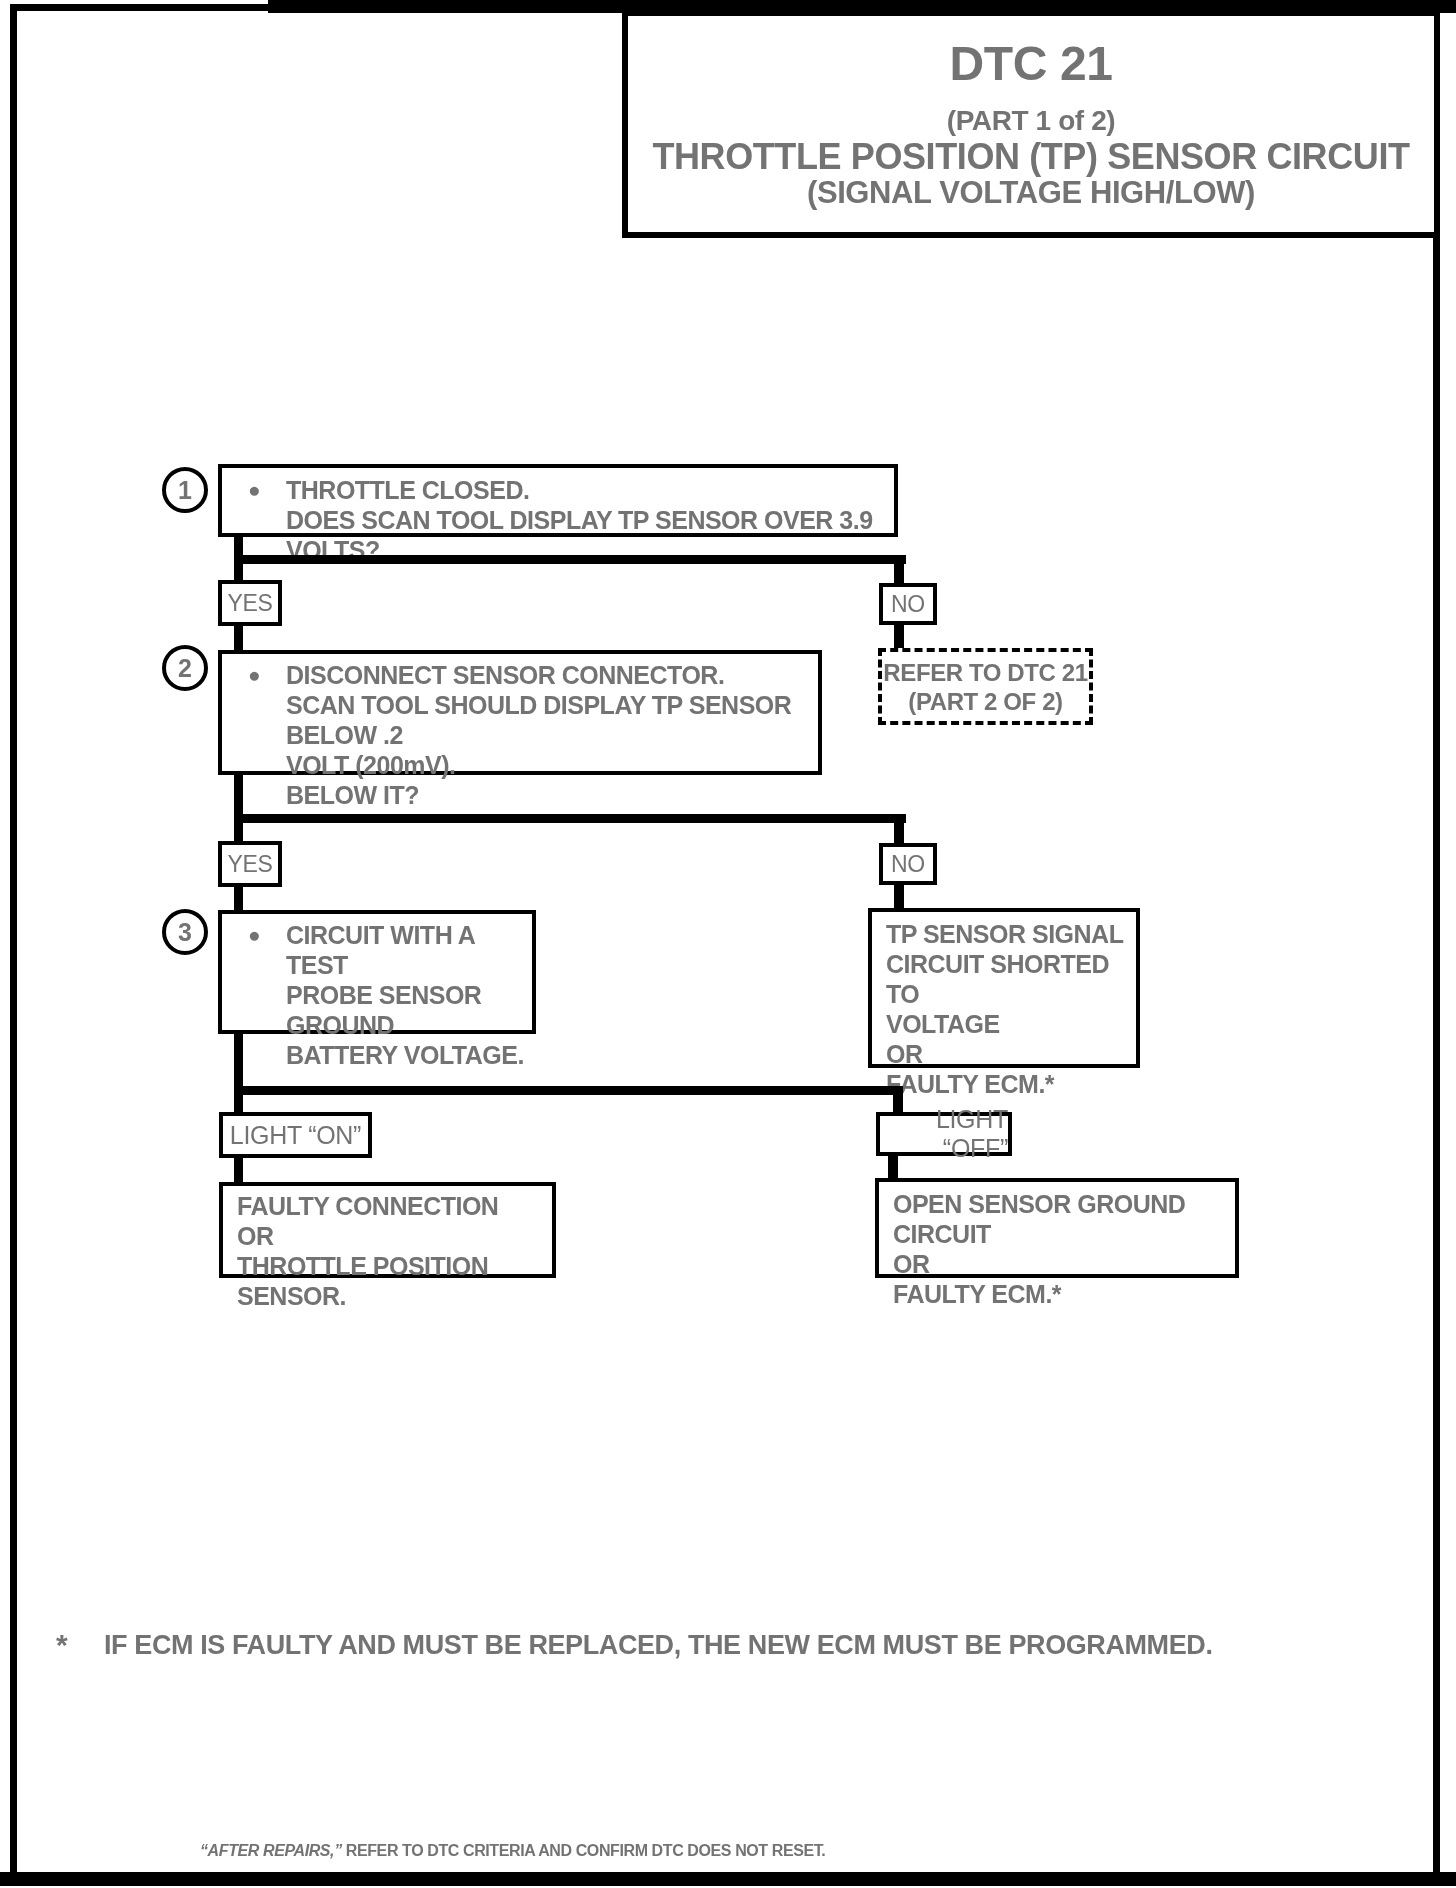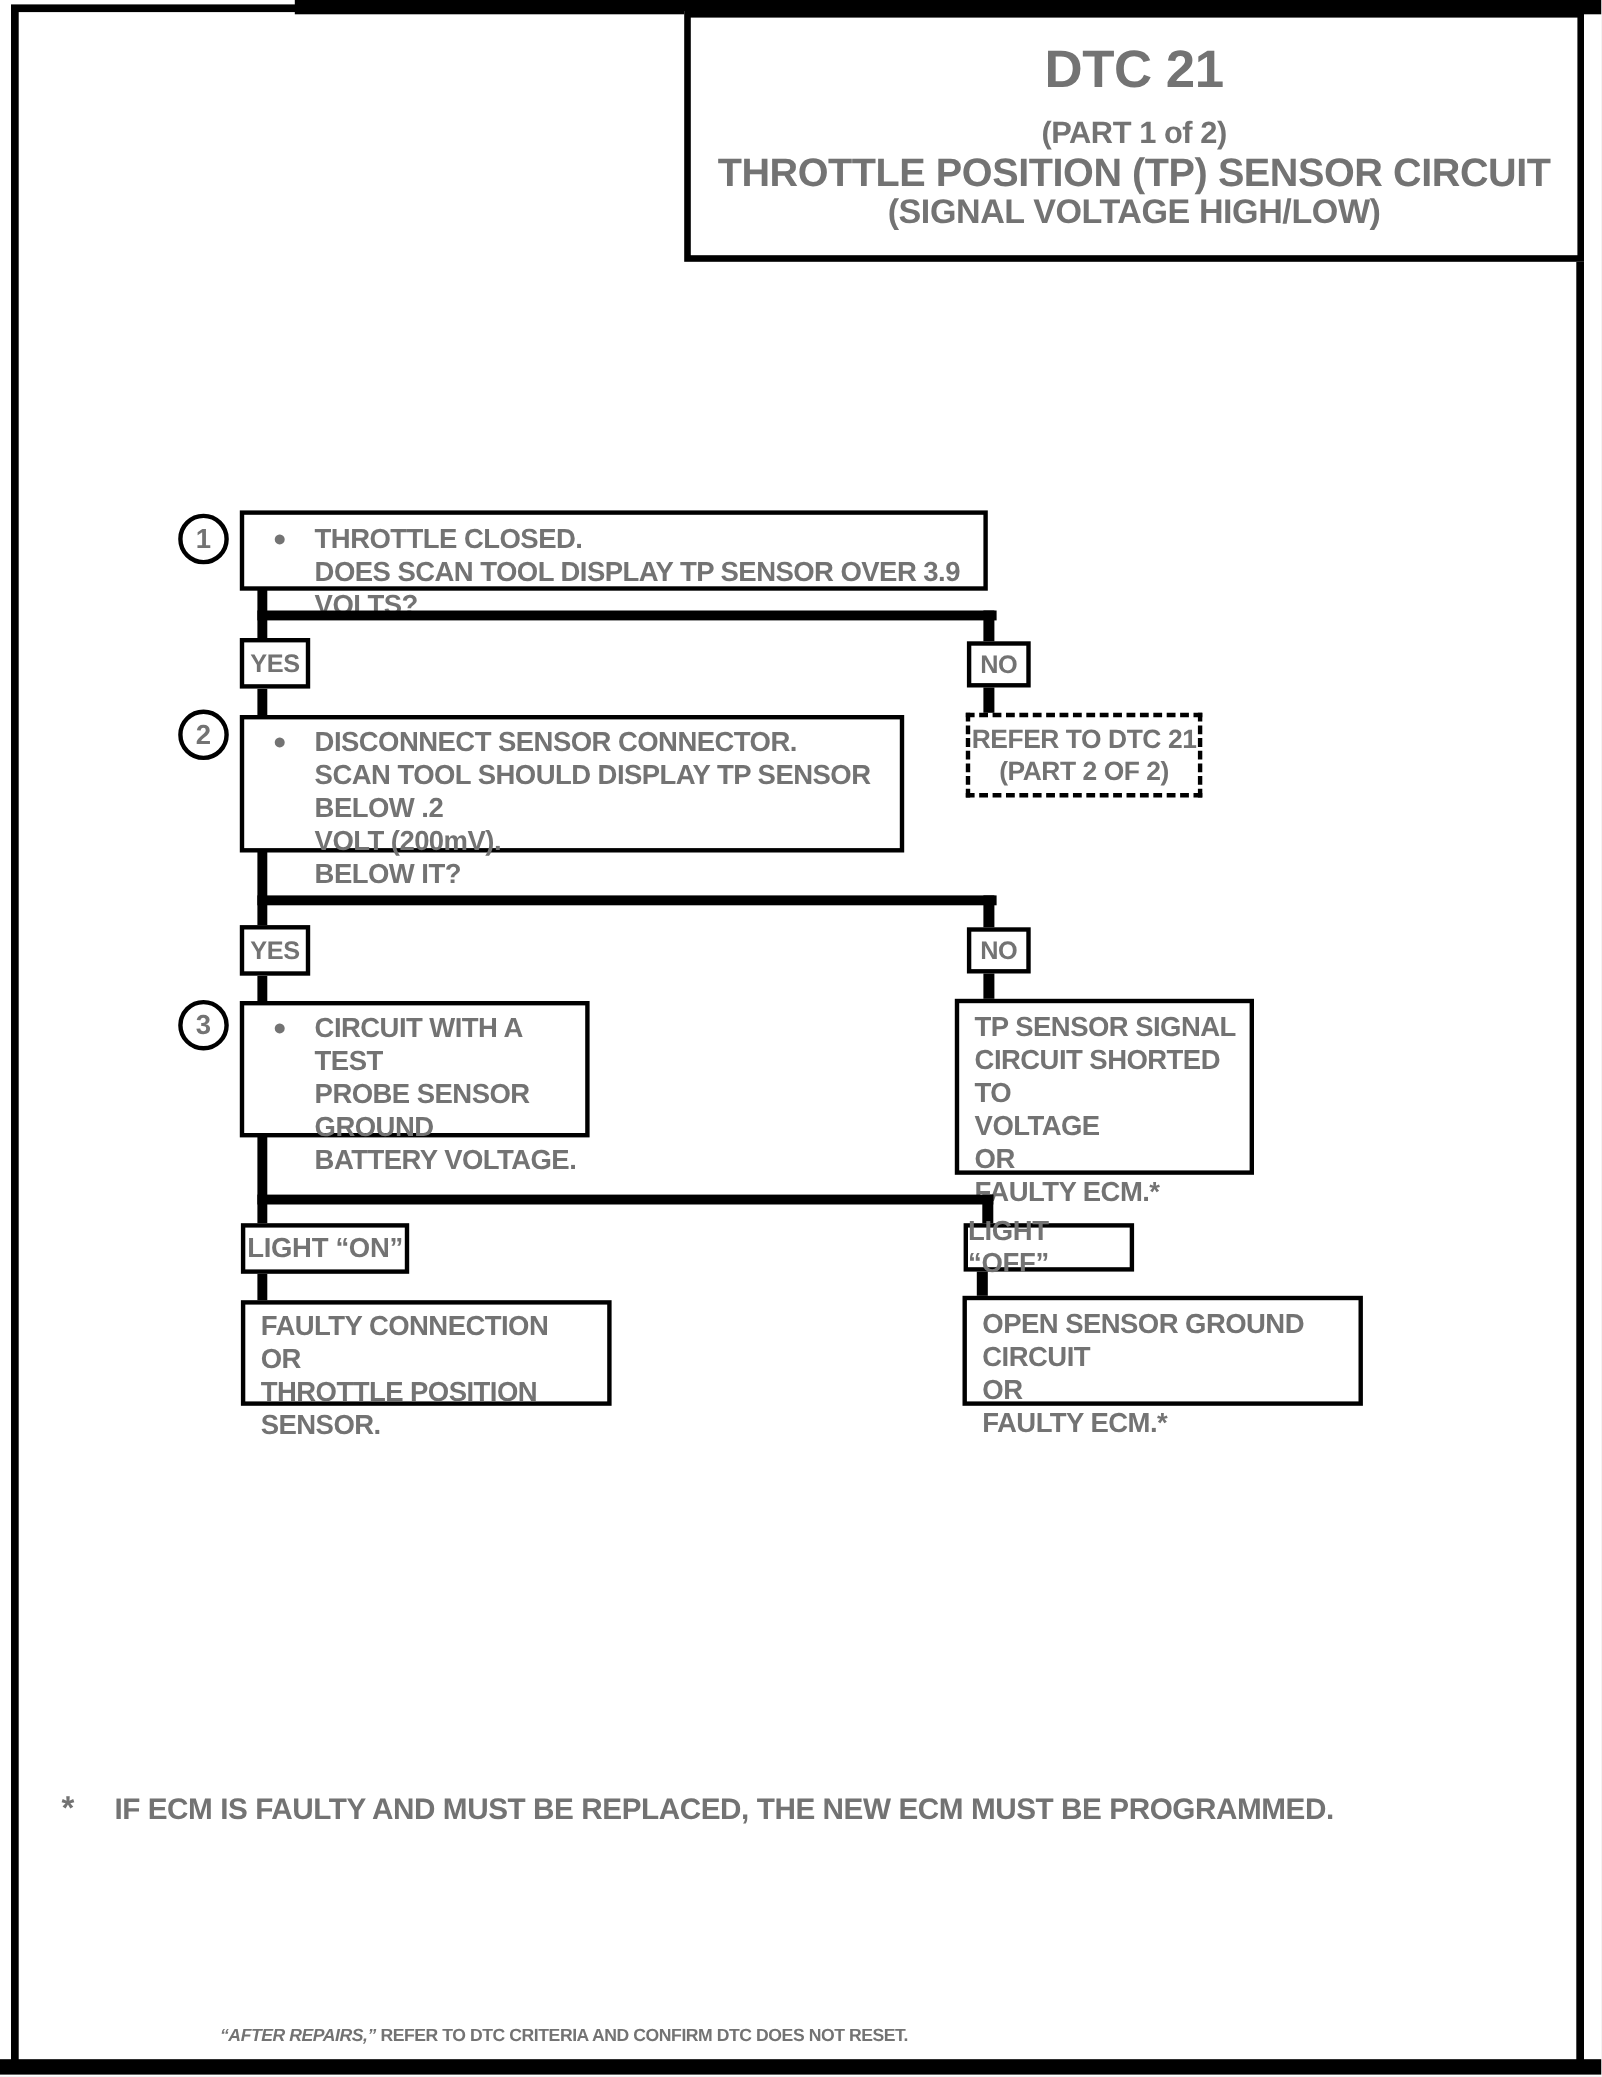--- a/index.html
+++ b/index.html
@@ -20,21 +20,21 @@
     box-sizing:border-box;
   }
   .bold{font-weight:bold;letter-spacing:-0.4px;}
   .step-lines{font-weight:bold;font-size:25px;line-height:30px;letter-spacing:-0.5px;}
   .bullet{
     position:absolute;
     font-size:21px;font-weight:bold;line-height:30px;
   }
   .label-box{
     display:flex;align-items:center;justify-content:center;
-    font-weight:bold;font-size:23px;letter-spacing:-0.3px;
+    font-weight:normal;font-size:23px;letter-spacing:-0.3px;
   }
   .circle{
     position:absolute;width:46px;height:46px;border:4px solid #000;border-radius:50%;
     box-sizing:border-box;background:#fff;
     display:flex;align-items:center;justify-content:center;
     font-weight:bold;font-size:25px;
   }
   .dashed{border:4px dashed #000;}
   .center-col{display:flex;flex-direction:column;align-items:center;justify-content:center;text-align:center;}
 </style>
@@ -133,21 +133,21 @@
 
   <div class="line" style="left:234px;top:1033px;width:9px;height:80px;"></div>
   <div class="line" style="left:234px;top:1086px;width:669px;height:9px;"></div>
   <div class="line" style="left:893px;top:1086px;width:10px;height:27px;"></div>
   <div class="line" style="left:234px;top:1157px;width:9px;height:26px;"></div>
   <div class="line" style="left:888px;top:1155px;width:10px;height:24px;"></div>
 
   <div class="box label-box" style="left:219px;top:1112px;width:153px;height:46px;font-size:25px;">
     <span>LIGHT “ON”</span>
   </div>
-  <div class="box label-box" style="left:876px;top:1112px;width:155px;height:44px;font-size:25px;">
+  <div class="box label-box" style="left:876px;top:1112px;width:136px;height:44px;font-size:25px;text-align:right;">
     <span>LIGHT “OFF”</span>
   </div>
 
   <div class="box" style="left:219px;top:1182px;width:337px;height:96px;">
     <div class="step-lines" style="position:absolute;left:14px;top:5px;right:4px;">
       <div>FAULTY CONNECTION</div>
       <div>OR</div>
       <div>THROTTLE POSITION SENSOR.</div>
     </div>
   </div>

